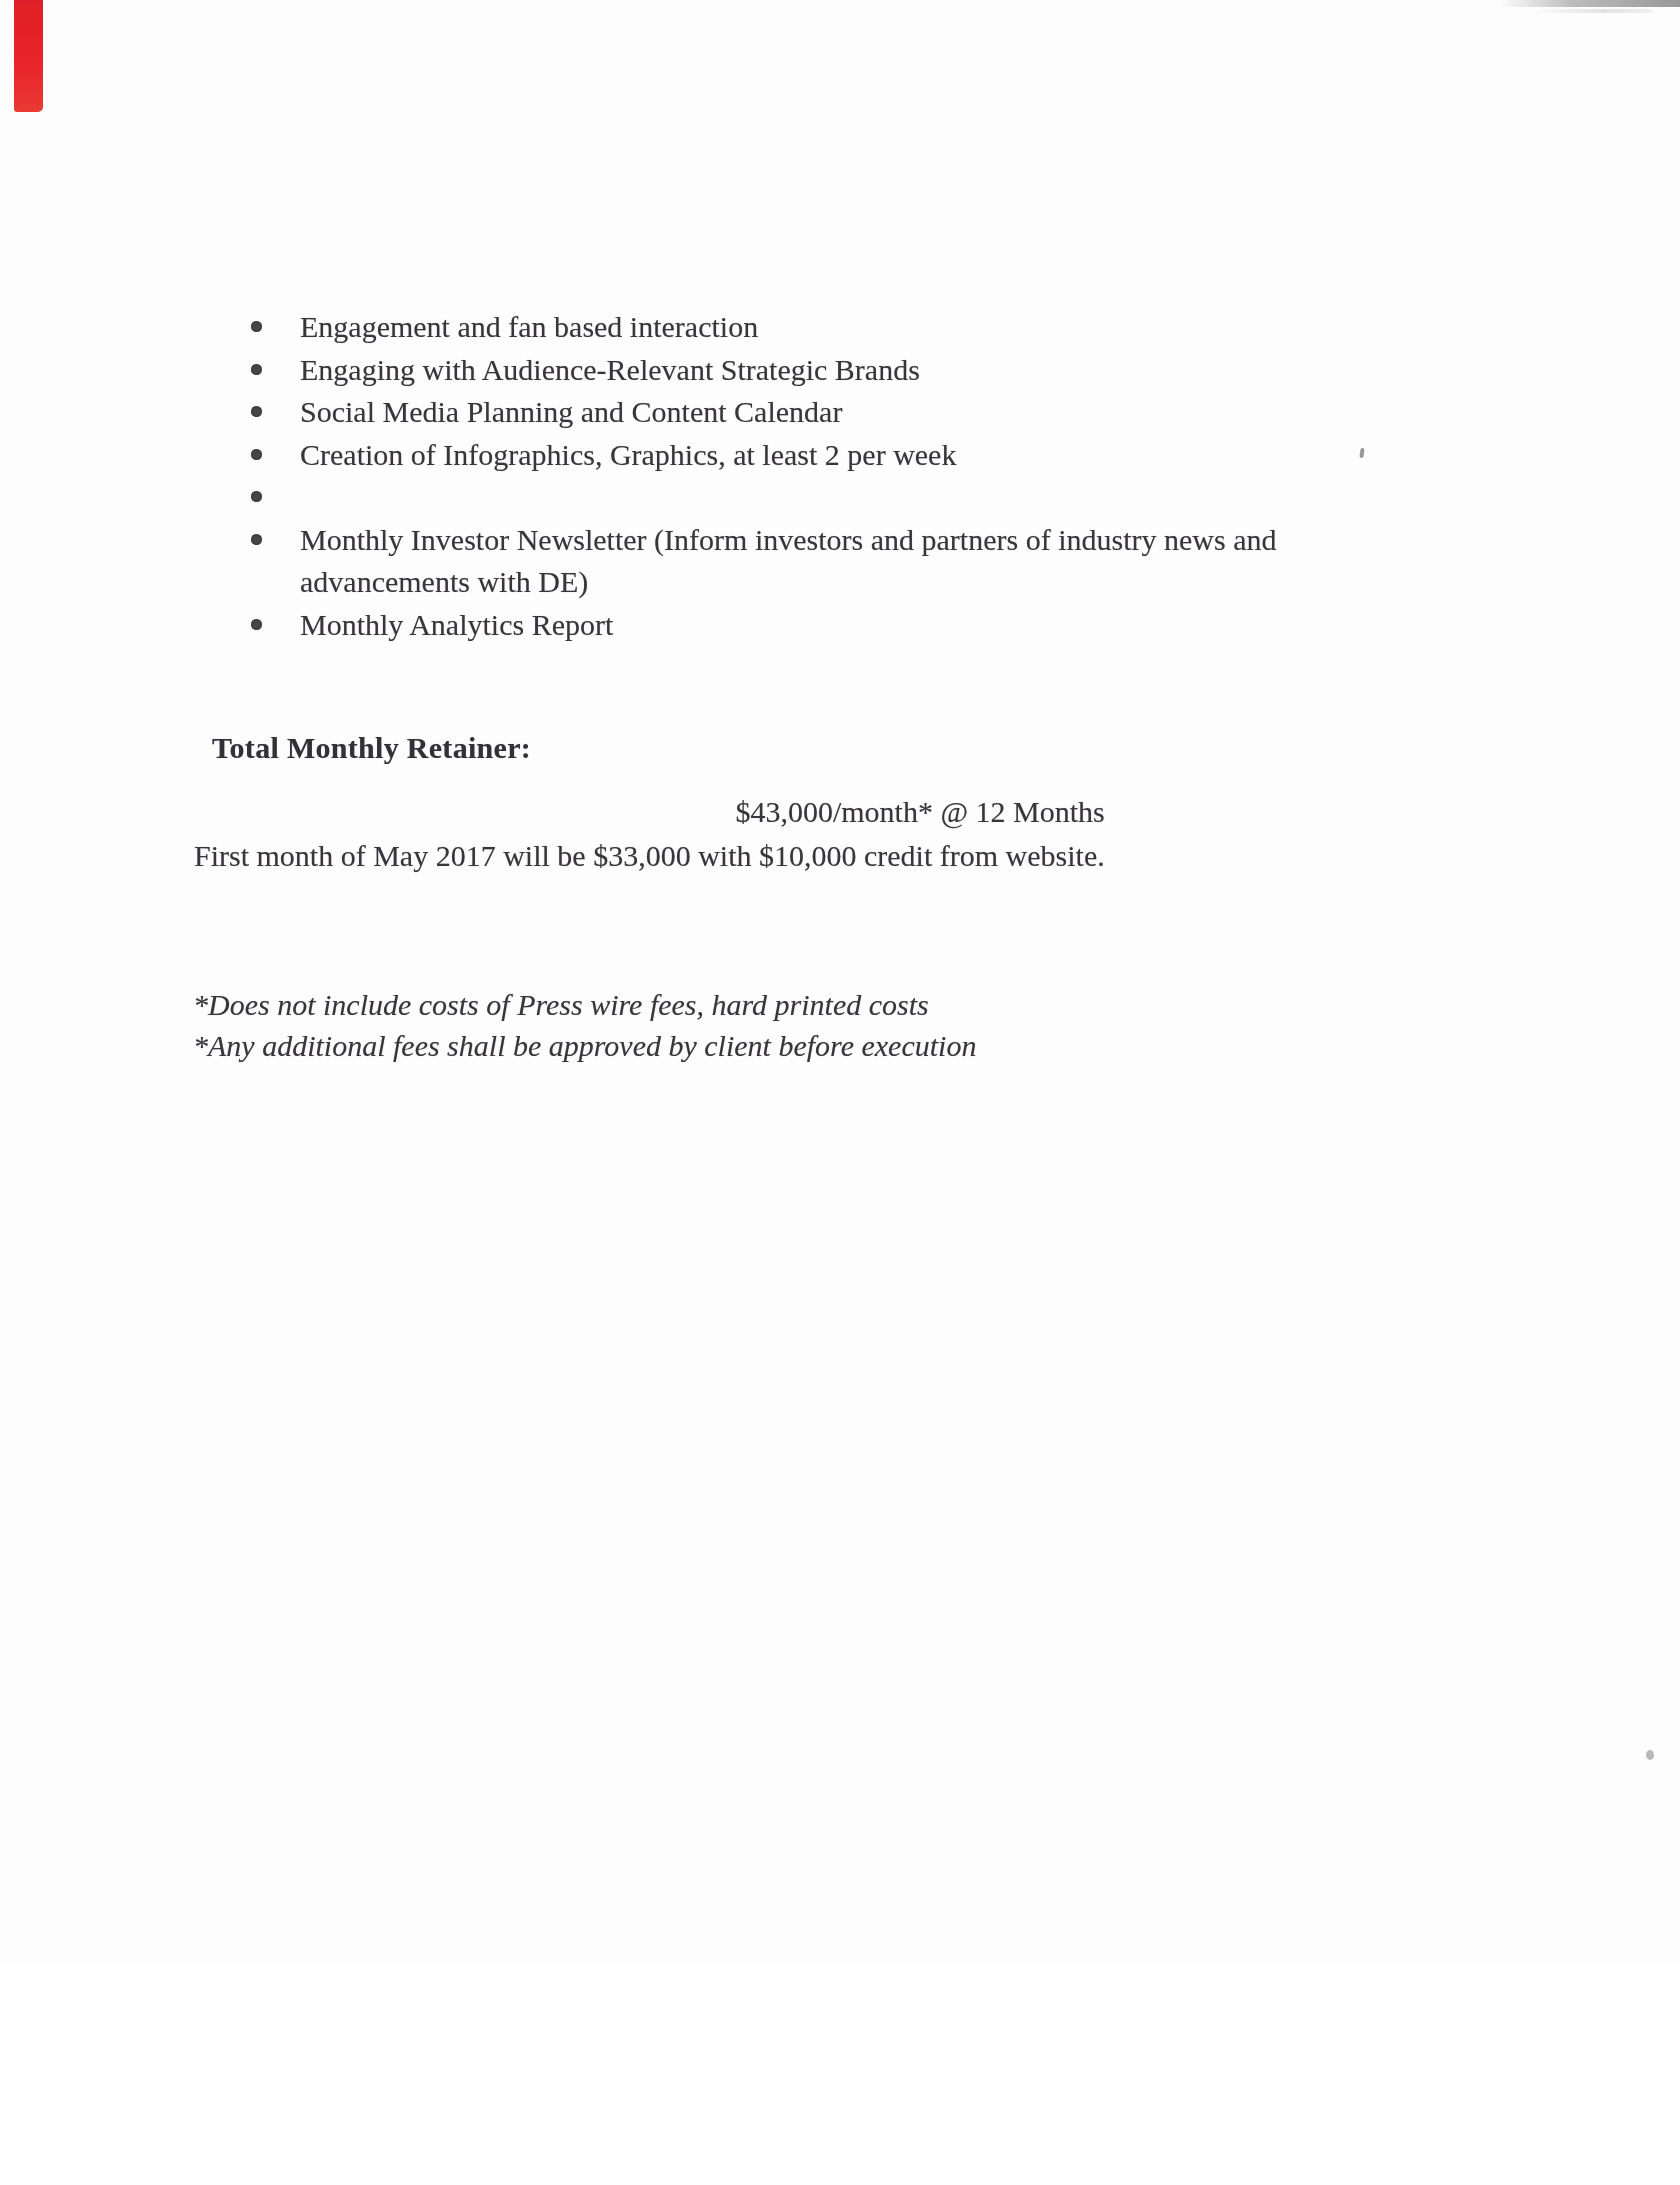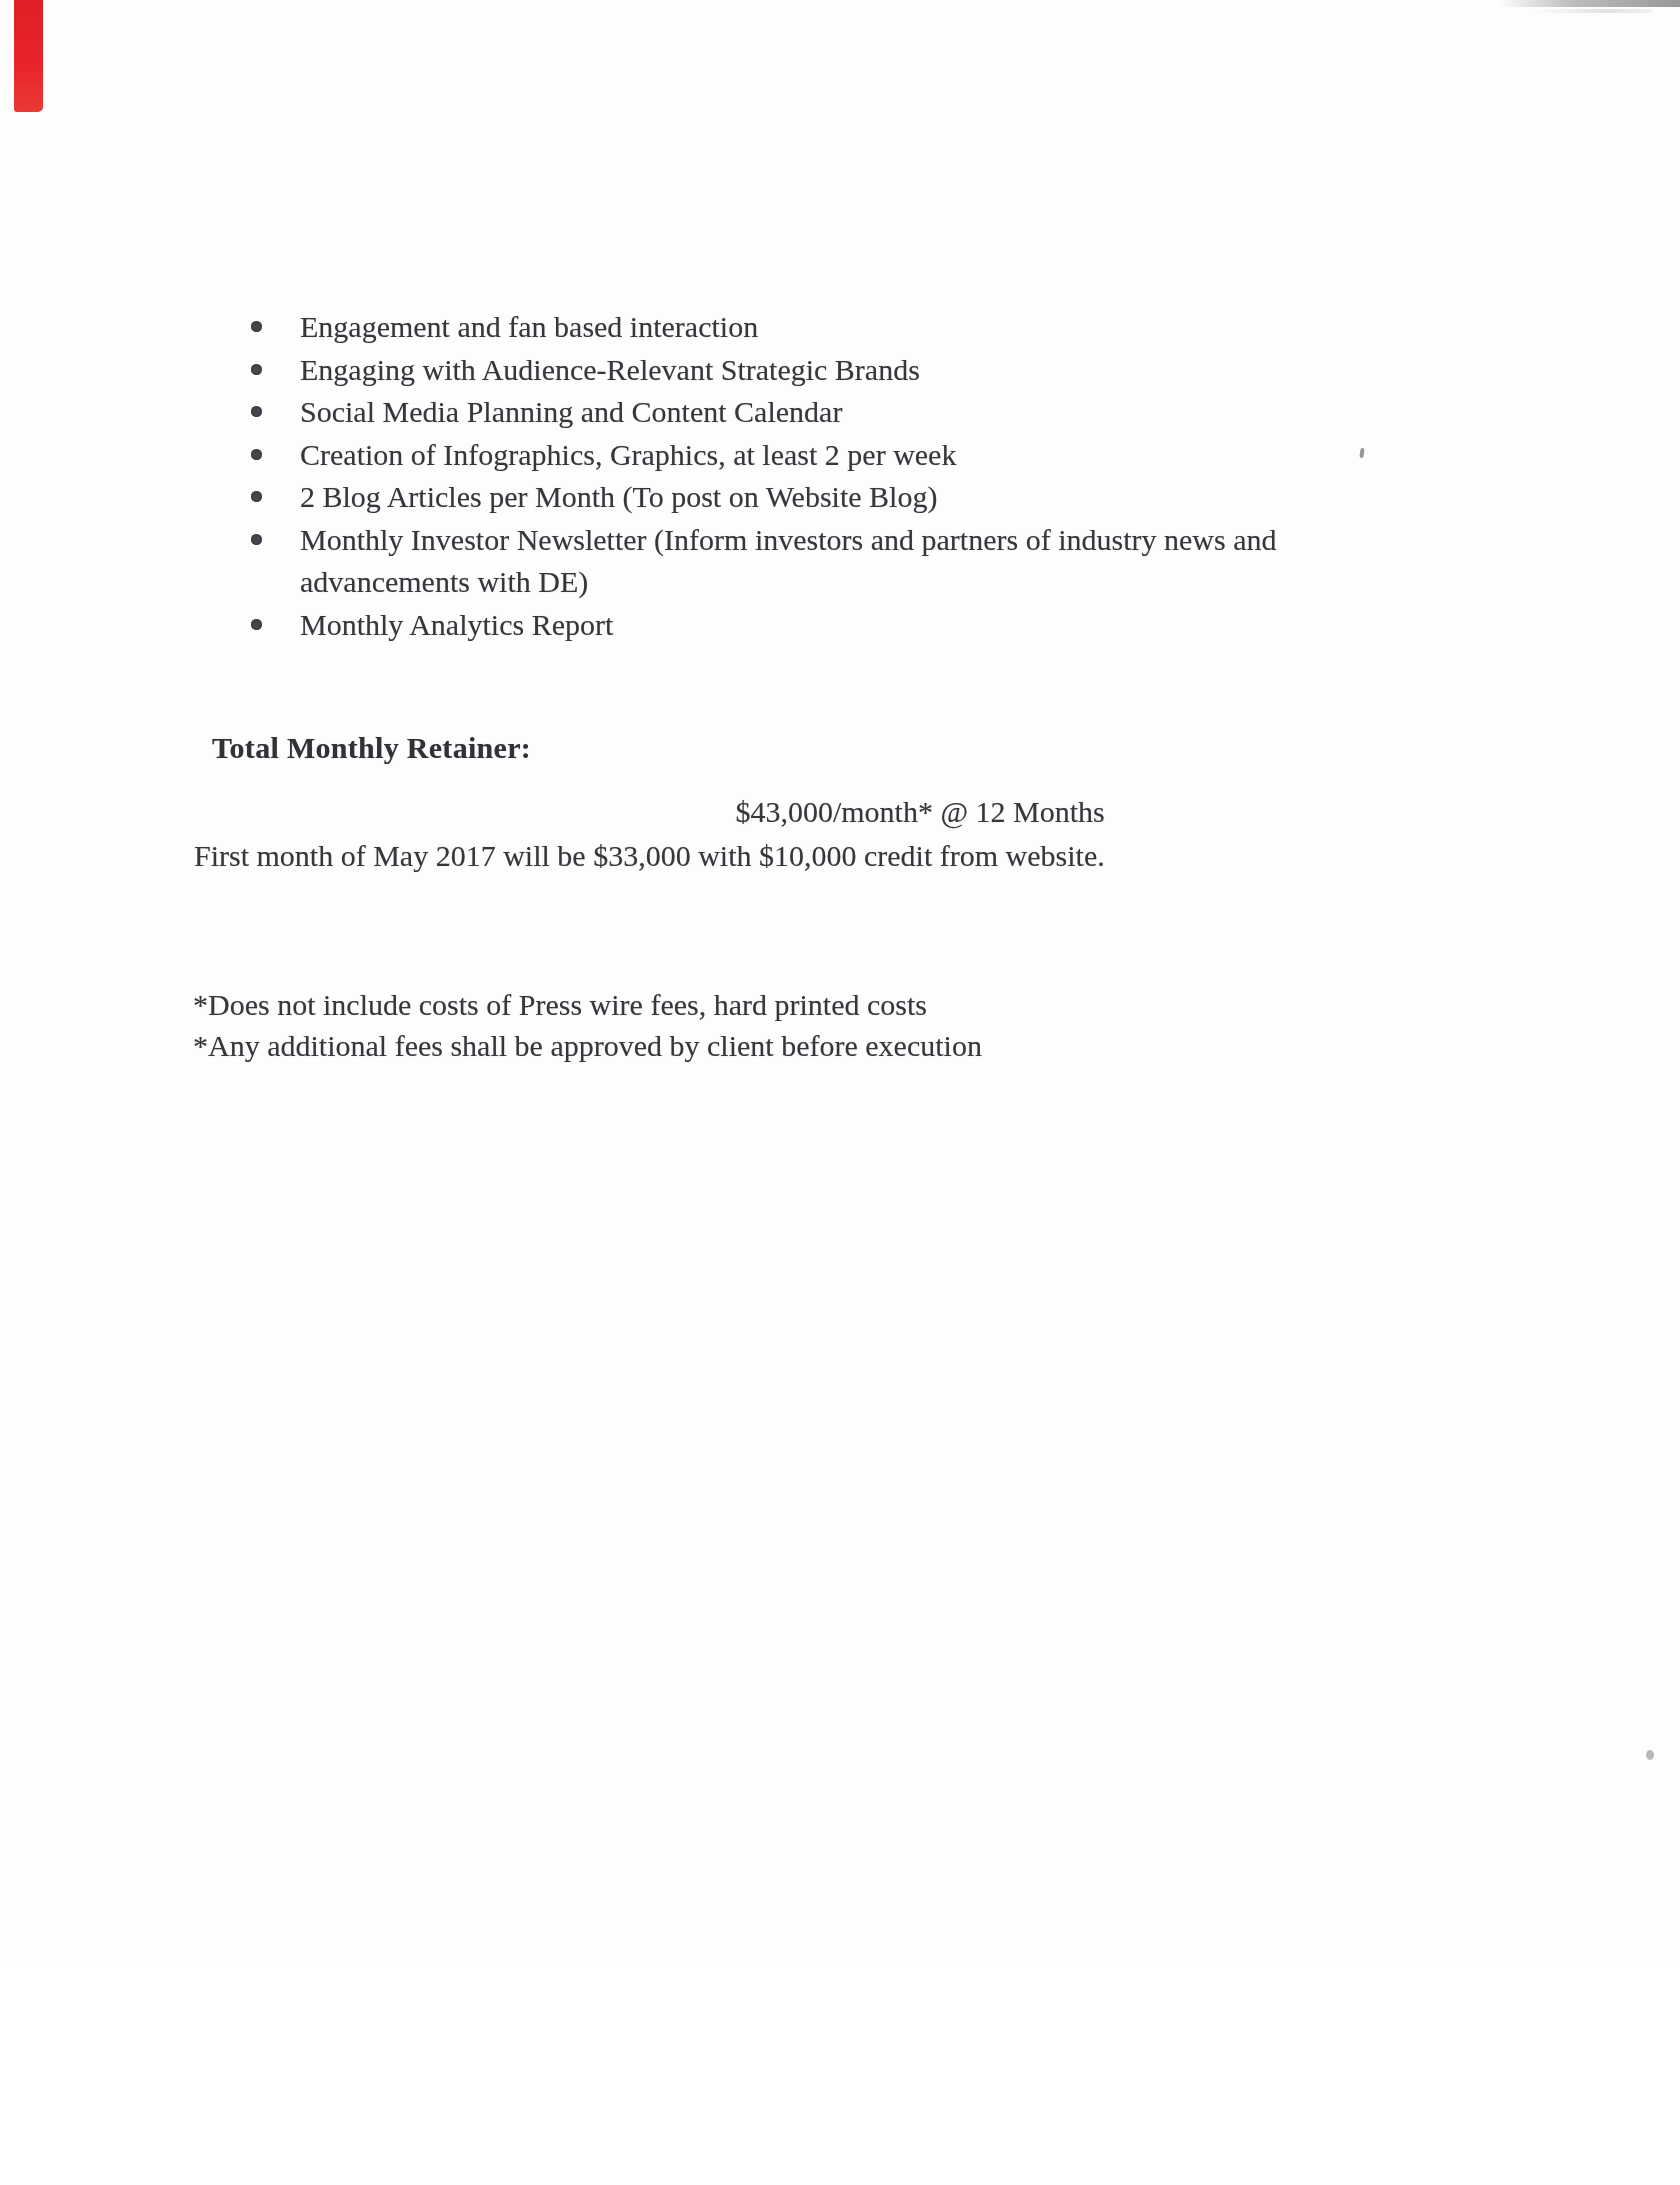--- a/index.html
+++ b/index.html
@@ -96,21 +96,21 @@
   .pricing p { margin: 0; text-align: right; }
 
   .footnotes {
     position: absolute;
     left: 193px;
     top: 985px;
     font-size: 30px;
     line-height: 40.5px;
     white-space: nowrap;
   }
-  .footnotes p { margin: 0; }
+  .footnotes p { margin: 0; font-style: italic; }
 
   .pagenum {
     position: absolute;
     left: 806px;
     top: 1990px;
     width: 50px;
     text-align: center;
     font-size: 30px;
     line-height: 34px;
   }
@@ -157,21 +157,20 @@
     <li>
       <span class="dot"></span>
       <span class="btext">Social Media Planning and Content Calendar</span>
     </li>
     <li>
       <span class="dot"></span>
       <span class="btext">Creation of Infographics, Graphics, at least 2 per week</span>
     </li>
     <li>
       <span class="dot"></span>
-      <span class="btext">2 Blog Articles per Month (To post on Website Blog)</span>
     </li>
     <li>
       <span class="dot"></span>
       <span class="btext">Monthly Investor Newsletter (Inform investors and partners of industry news and</span>
     </li>
     <li class="cont">
       <span class="dot"></span>
       <span class="btext">advancements with DE)</span>
     </li>
     <li>

